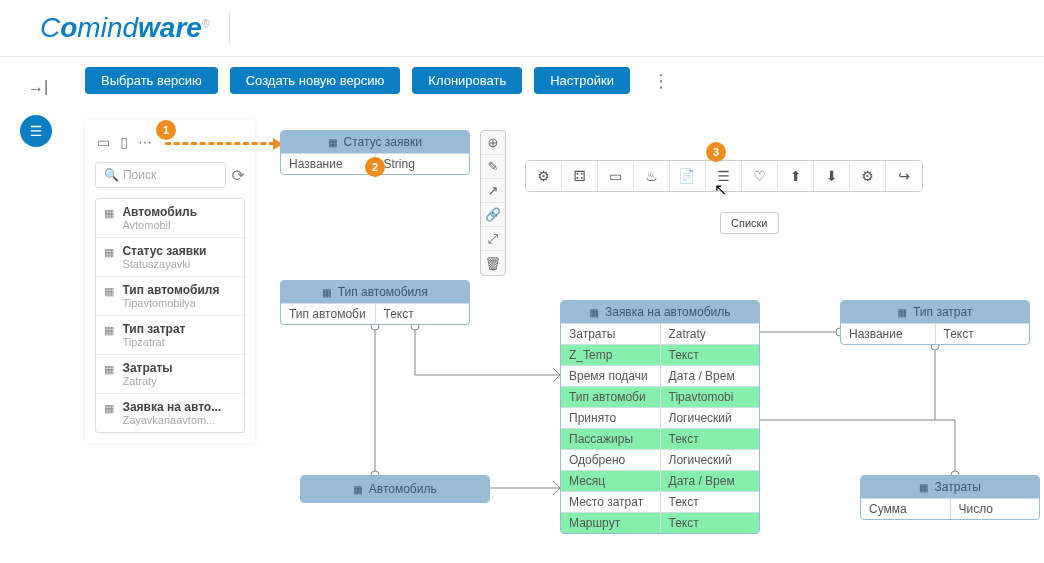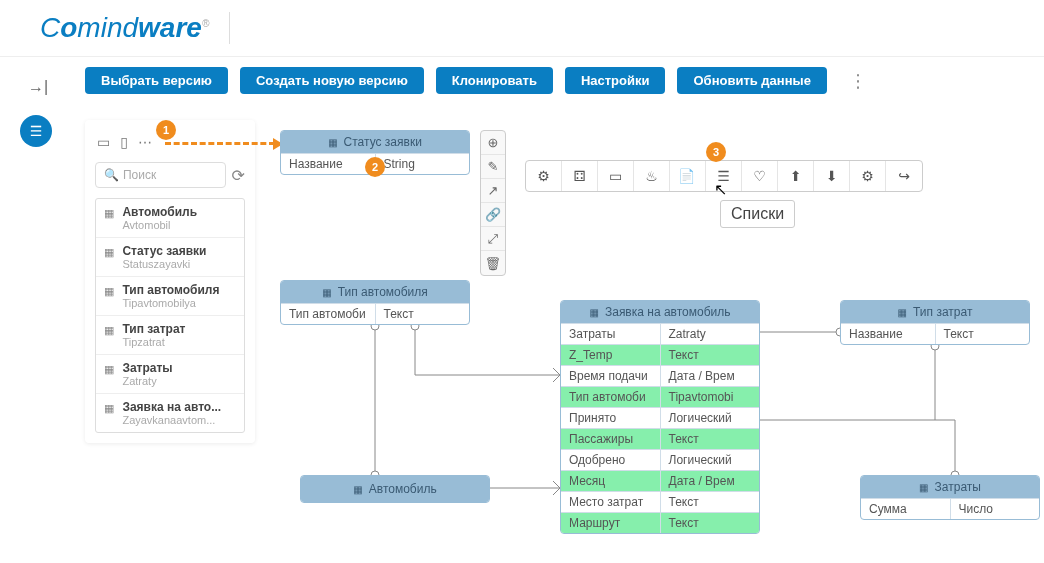--- a/index.html
+++ b/index.html
@@ -8,21 +8,21 @@
 
 .header { display: flex; align-items: center; padding: 12px 40px; border-bottom: 1px solid #eee; font-style: italic; }
 .logo { font-size: 28px; font-weight: 300; color: #0a7ec2; }
 .logo b { font-weight: 600; }
 .logo sup { font-size: 10px; color: #aaa; }
 .vr { width: 1px; height: 32px; background: #ddd; margin: 0 20px; }
 .page-title { font-size: 24px; color: #555; font-weight: 300; }
 
 
 .toolbar { display: flex; align-items: center; gap: 12px; padding: 10px 85px; }
-.btn { background: #0a7ec2; color: #fff; border: none; border-radius: 4px; padding: 6px 16px; font-size: 13px; cursor: pointer; font-weight: bold; }
+.btn { background: #0a7ec2; color: #fff; border: none; border-radius: 4px; padding: 6px 16px; font-size: 13px; cursor: pointer; }
 .more-dots { color: #888; font-size: 18px; margin-left: 10px; cursor: pointer; }
 
 
 .side-collapse { position: absolute; left: 28px; top: 78px; font-size: 16px; color: #666; }
 .side-menu-btn { position: absolute; left: 20px; top: 115px; width: 32px; height: 32px; background: #0a7ec2; border-radius: 50%; display: flex; align-items: center; justify-content: center; color: #fff; font-size: 14px; }
 
 
 .canvas { position: absolute; left: 85px; top: 120px; right: 10px; bottom: 0; }
 
 
@@ -67,21 +67,21 @@
 .vpalette { position: absolute; left: 395px; top: 10px; width: 26px; border: 1px solid #ccc; border-radius: 4px; background: #f8f8f8; }
 .vpalette div { height: 24px; display: flex; align-items: center; justify-content: center; color: #666; font-size: 13px; cursor: pointer; border-bottom: 1px solid #e5e5e5; }
 .vpalette div:last-child { border-bottom: none; }
 
 
 .hpalette { position: absolute; left: 440px; top: 40px; height: 32px; border: 1px solid #ccc; border-radius: 4px; background: #fff; display: flex; align-items: center; }
 .hpalette div { width: 36px; height: 100%; display: flex; align-items: center; justify-content: center; color: #555; cursor: pointer; border-right: 1px solid #e5e5e5; font-size: 14px; }
 .hpalette div:last-child { border-right: none; }
 
 
-.tooltip { position: absolute; left: 635px; top: 80px; background: #fff; border: 1px solid #ccc; border-radius: 3px; padding: 4px 10px; font-size: 16px; color: #444; }
+.tooltip { position: absolute; left: 635px; top: 92px; background: #fff; border: 1px solid #ccc; border-radius: 3px; padding: 4px 10px; font-size: 11px; color: #444; }
 
 
 .marker { position: absolute; width: 20px; height: 20px; background: #f08c1e; border-radius: 50%; color: #fff; font-size: 11px; font-weight: 600; display: flex; align-items: center; justify-content: center; z-index: 10; }
 .m1 { left: 71px; top: 0px; }
 .m2 { left: 280px; top: 37px; }
 .m3 { left: 621px; top: 22px; }
 
 
 .arrow1 { position: absolute; left: 80px; top: 22px; width: 110px; height: 0; border-top: 3px dashed #f08c1e; }
 .arrow1::after { content:''; position:absolute; right:-8px; top:-7px; border-left:10px solid #f08c1e; border-top:6px solid transparent; border-bottom:6px solid transparent; }
@@ -100,21 +100,20 @@
 <div class="header">
   <div class="logo">C<b>o</b>mind<b>ware</b><sup>®</sup></div>
   <div class="vr"></div>
 </div>
 
 <div class="toolbar">
   <button class="btn">Выбрать версию</button>
   <button class="btn">Создать новую версию</button>
   <button class="btn">Клонировать</button>
   <button class="btn">Настройки</button>
-  <button class="btn">Обновить данные</button>
   <span class="more-dots">⋮</span>
 </div>
 
 <div class="side-collapse">→|</div>
 <div class="side-menu-btn">☰</div>
 
 <div class="canvas">
 
   <svg class="connections">
     <line x1="290" y1="206" x2="290" y2="360"></line>

